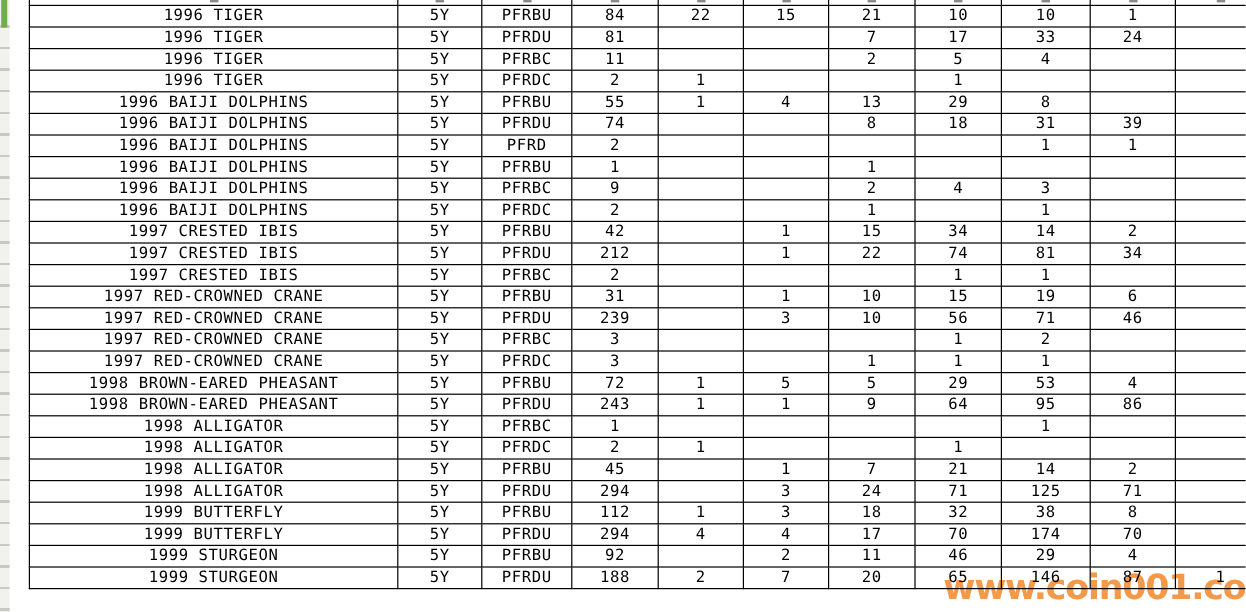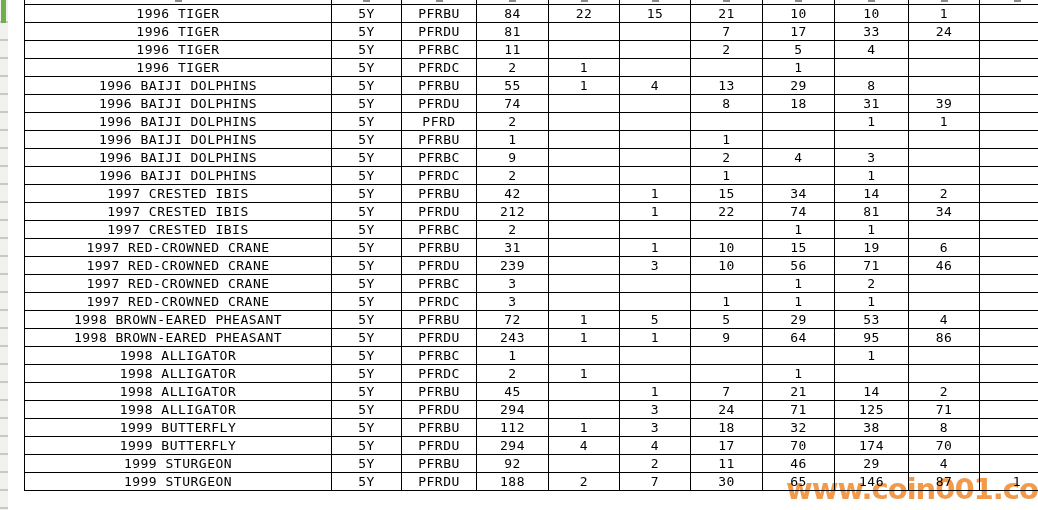--- a/index.html
+++ b/index.html
@@ -461,21 +461,21 @@
           <td>4</td>
           <td></td>
         </tr>
         <tr>
           <td>1999 STURGEON</td>
           <td>5Y</td>
           <td>PFRDU</td>
           <td>188</td>
           <td>2</td>
           <td>7</td>
-          <td>30</td>
+          <td>20</td>
           <td>65</td>
           <td>146</td>
           <td>87</td>
           <td>1</td>
         </tr>
       </tbody>
   </table>
 
   <div class="watermark" style="color: rgb(242, 153, 74);">www.coin001.com</div>
 

